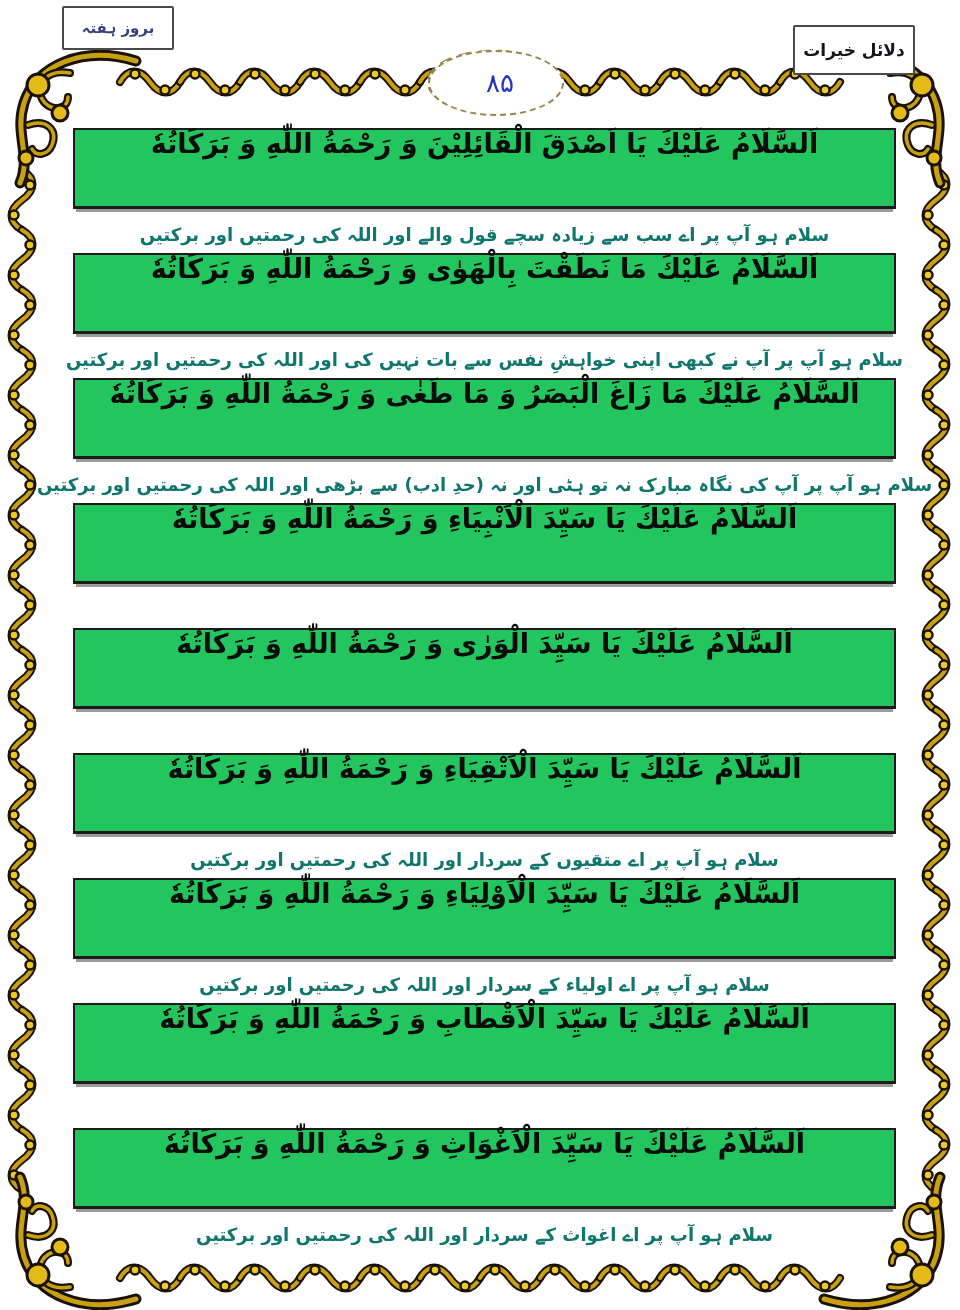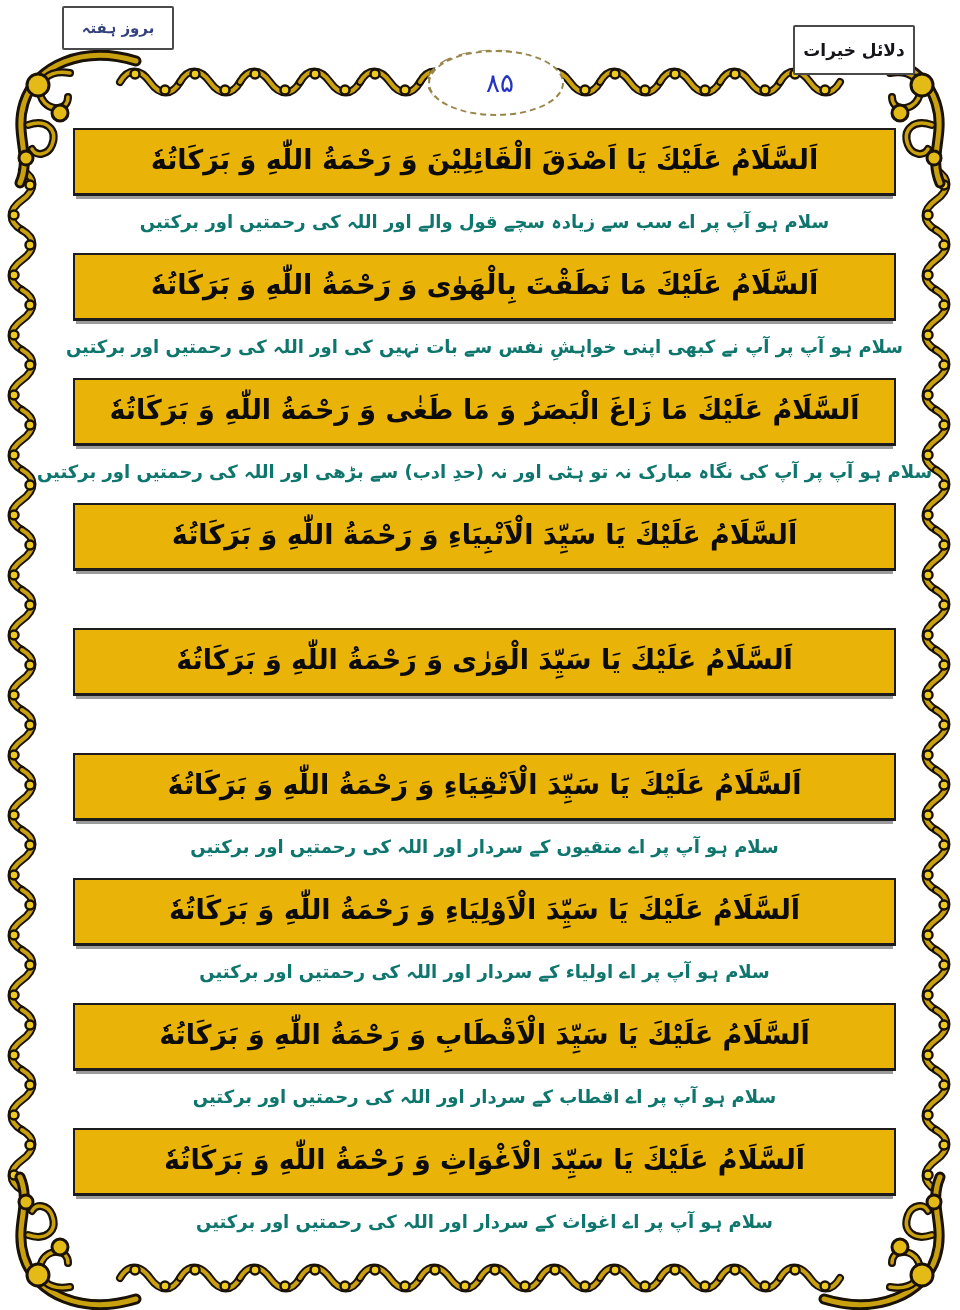--- a/index.html
+++ b/index.html
@@ -25,24 +25,24 @@
   #page-oval{
     position:absolute;z-index:3;left:428px;top:50px;width:132px;height:62px;
     background:#fff;border:2px dashed #97854a;border-radius:50%;
     display:flex;align-items:center;justify-content:center;
   }
   #page-oval .num{color:#2334c5;font-size:26px;font-weight:normal;letter-spacing:8px;padding-left:8px;}
   
   main{position:absolute;z-index:2;left:73px;top:128px;width:823px;}
   section.dua{height:125px;}
   .dua-box{
-    box-sizing:border-box;height:68px;background:#eab308;
+    box-sizing:border-box;height:81px;background:#22c55e;
     border:2px solid #1c1c1c;border-bottom-width:3px;
     box-shadow:0 6px 0 -3px #9b9b9b;
-    display:flex;align-items:center;justify-content:center;
+    display:flex;justify-content:center;
   }
   .arabic{
     direction:rtl;color:#0c0c0c;font-size:27px;font-weight:bold;
     white-space:nowrap;letter-spacing:0px;line-height:1;padding-bottom:4px;
   }
   .caption{
     height:50px;display:flex;align-items:center;justify-content:center;
   }
   .urdu{
     direction:rtl;color:#0f766e;font-size:18px;font-weight:600;white-space:nowrap;
@@ -198,23 +198,20 @@
       <div class="arabic">اَلسَّلَامُ عَلَيْكَ يَا سَيِّدَ الْاَوْلِيَاءِ وَ رَحْمَةُ اللّٰهِ وَ بَرَكَاتُهٗ</div>
     </div>
     <div class="caption">
       <div class="urdu">سلام ہو آپ پر اے اولیاء کے سردار اور اللہ کی رحمتیں اور برکتیں</div>
     </div>
   </section>
   <section class="dua">
     <div class="dua-box">
       <div class="arabic">اَلسَّلَامُ عَلَيْكَ يَا سَيِّدَ الْاَقْطَابِ وَ رَحْمَةُ اللّٰهِ وَ بَرَكَاتُهٗ</div>
     </div>
-    <div class="caption">
-      <div class="urdu">سلام ہو آپ پر اے اقطاب کے سردار اور اللہ کی رحمتیں اور برکتیں</div>
-    </div>
   </section>
   <section class="dua">
     <div class="dua-box">
       <div class="arabic">اَلسَّلَامُ عَلَيْكَ يَا سَيِّدَ الْاَغْوَاثِ وَ رَحْمَةُ اللّٰهِ وَ بَرَكَاتُهٗ</div>
     </div>
     <div class="caption">
       <div class="urdu">سلام ہو آپ پر اے اغواث کے سردار اور اللہ کی رحمتیں اور برکتیں</div>
     </div>
   </section>
 </main>

